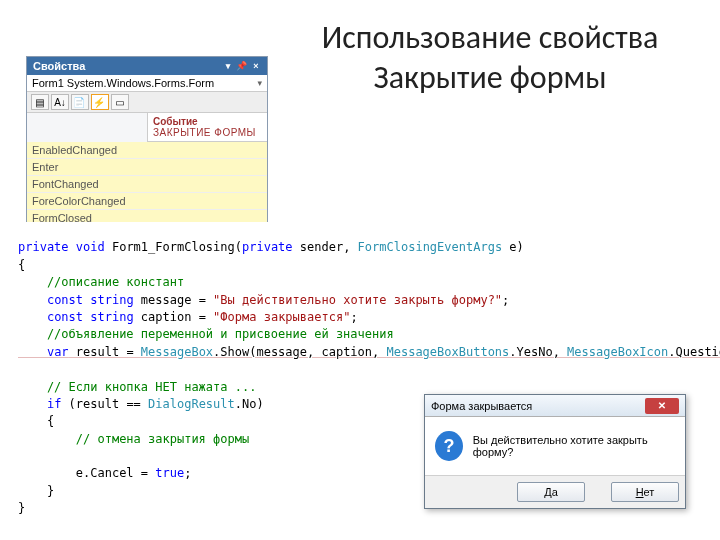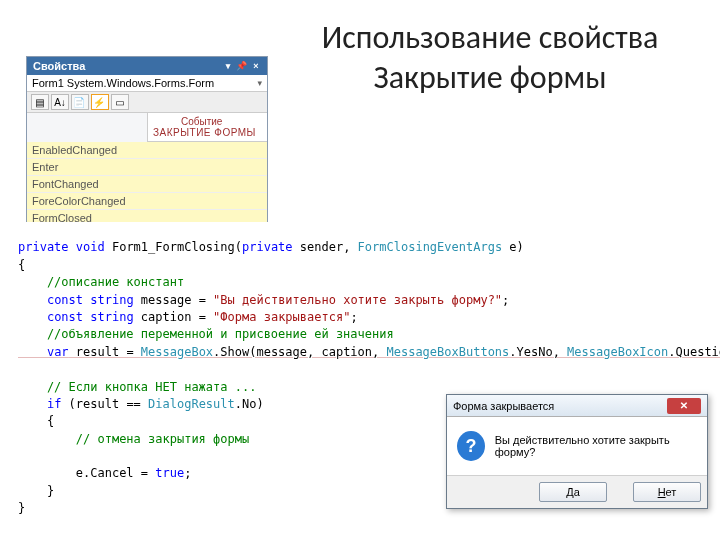--- a/index.html
+++ b/index.html
@@ -8,34 +8,34 @@
 .prop-panel { position: absolute; top: 56px; left: 26px; width: 242px; border: 1px solid #8a9bb0; background: #f5f6f8; }
 .prop-header { background: #3b6ea5; color: #fff; padding: 3px 6px; font-weight: bold; display: flex; align-items: center; justify-content: space-between; }
 .prop-header .icons { display: flex; gap: 4px; }
 .prop-header .icons span { width: 10px; height: 10px; display: inline-flex; align-items: center; justify-content: center; color: #fff; font-size: 9px; }
 .prop-obj { background: #fff; border-bottom: 1px solid #ccc; padding: 2px 5px; display: flex; align-items: center; justify-content: space-between; text-align: center; }
 .prop-obj .dd { font-size: 9px; color: #666; }
 .prop-toolbar { background: #eee; border-bottom: 1px solid #ccc; padding: 2px 4px; display: flex; gap: 2px; }
 .prop-toolbar .btn { width: 18px; height: 16px; border: 1px solid #bbb; background: #f8f8f8; display: inline-flex; align-items: center; justify-content: center; font-size: 10px; cursor: pointer; }
 .prop-toolbar .btn.lightning { border: 1px solid #f0a020; background: #fff; }
 .prop-desc { background: #fff; padding: 3px 5px; border-bottom: 1px solid #ccc; }
-.prop-desc .l1 { color: #a03030; font-weight: normal; font-size: 10px; margin-left: 28px; }
+.prop-desc .l1 { color: #a03030; font-weight: bold; font-size: 10px; }
 .prop-desc .l2 { color: #a03030; font-size: 10px; letter-spacing: 0.5px; }
 .prop-grid { background: #fef9c3; }
 .prop-row { display: flex; border-bottom: 1px solid #eee; }
 .prop-row.hilite { background: #f2e6d9; border: 1px solid #c00; }
 .prop-key { width: 110px; padding: 2px 5px; color: #555; }
 .prop-val { flex: 1; padding: 2px 5px; color: #222; font-weight: bold; }
 .code { position: absolute; top: 222px; left: 18px; width: 680px; font-family: Consolas, monospace; font-size: 12px; line-height: 1.45; white-space: pre; background: #fff; }
 .code .underline { text-decoration: underline; text-decoration-color: rgba(180,60,60,0.35); text-decoration-thickness: 1px; }
 .c-k { color: #0000ff; }
 .c-t { color: #2b91af; }
 .c-s { color: #a31515; }
 .c-c { color: #008000; }
-.dialog { position: absolute; top: 394px; left: 446px; width: 262px; background: #f2f2f2; border: 1px solid #6a7a8a; box-shadow: 2px 2px 6px rgba(0,0,0,0.3); font-size: 11px; }
+.dialog { position: absolute; top: 394px; left: 424px; width: 262px; background: #f2f2f2; border: 1px solid #6a7a8a; box-shadow: 2px 2px 6px rgba(0,0,0,0.3); font-size: 11px; }
 .dlg-title { background: linear-gradient(#f4f8fc, #dbe6f1); border-bottom: 1px solid #b0b0b0; padding: 4px 6px; display: flex; justify-content: space-between; align-items: center; height: 22px; }
 .dlg-close { background: #c64040; color: #fff; width: 34px; height: 16px; display: inline-flex; align-items: center; justify-content: center; border-radius: 2px; font-weight: bold; font-size: 10px; cursor: pointer; }
 .dlg-body { display: flex; padding: 14px 10px; background: #fff; gap: 10px; align-items: center; }
 .dlg-icon { width: 30px; height: 30px; background: #2a7ad4; border-radius: 50%; color: #fff; font-weight: bold; display: flex; align-items: center; justify-content: center; font-size: 18px; }
 .dlg-footer { background: #f0f0f0; border-top: 1px solid #d0d0d0; padding: 6px; display: flex; justify-content: flex-end; gap: 8px; }
 .dlg-btn { min-width: 68px; height: 20px; border: 1px solid #8a99aa; background: linear-gradient(#fdfdfd,#e5e9ef); border-radius: 2px; font-size: 11px; cursor: pointer; margin-left: 18px; }
 .dlg-btn u { text-decoration: underline; }
 </style>
 </head>
 <body>

